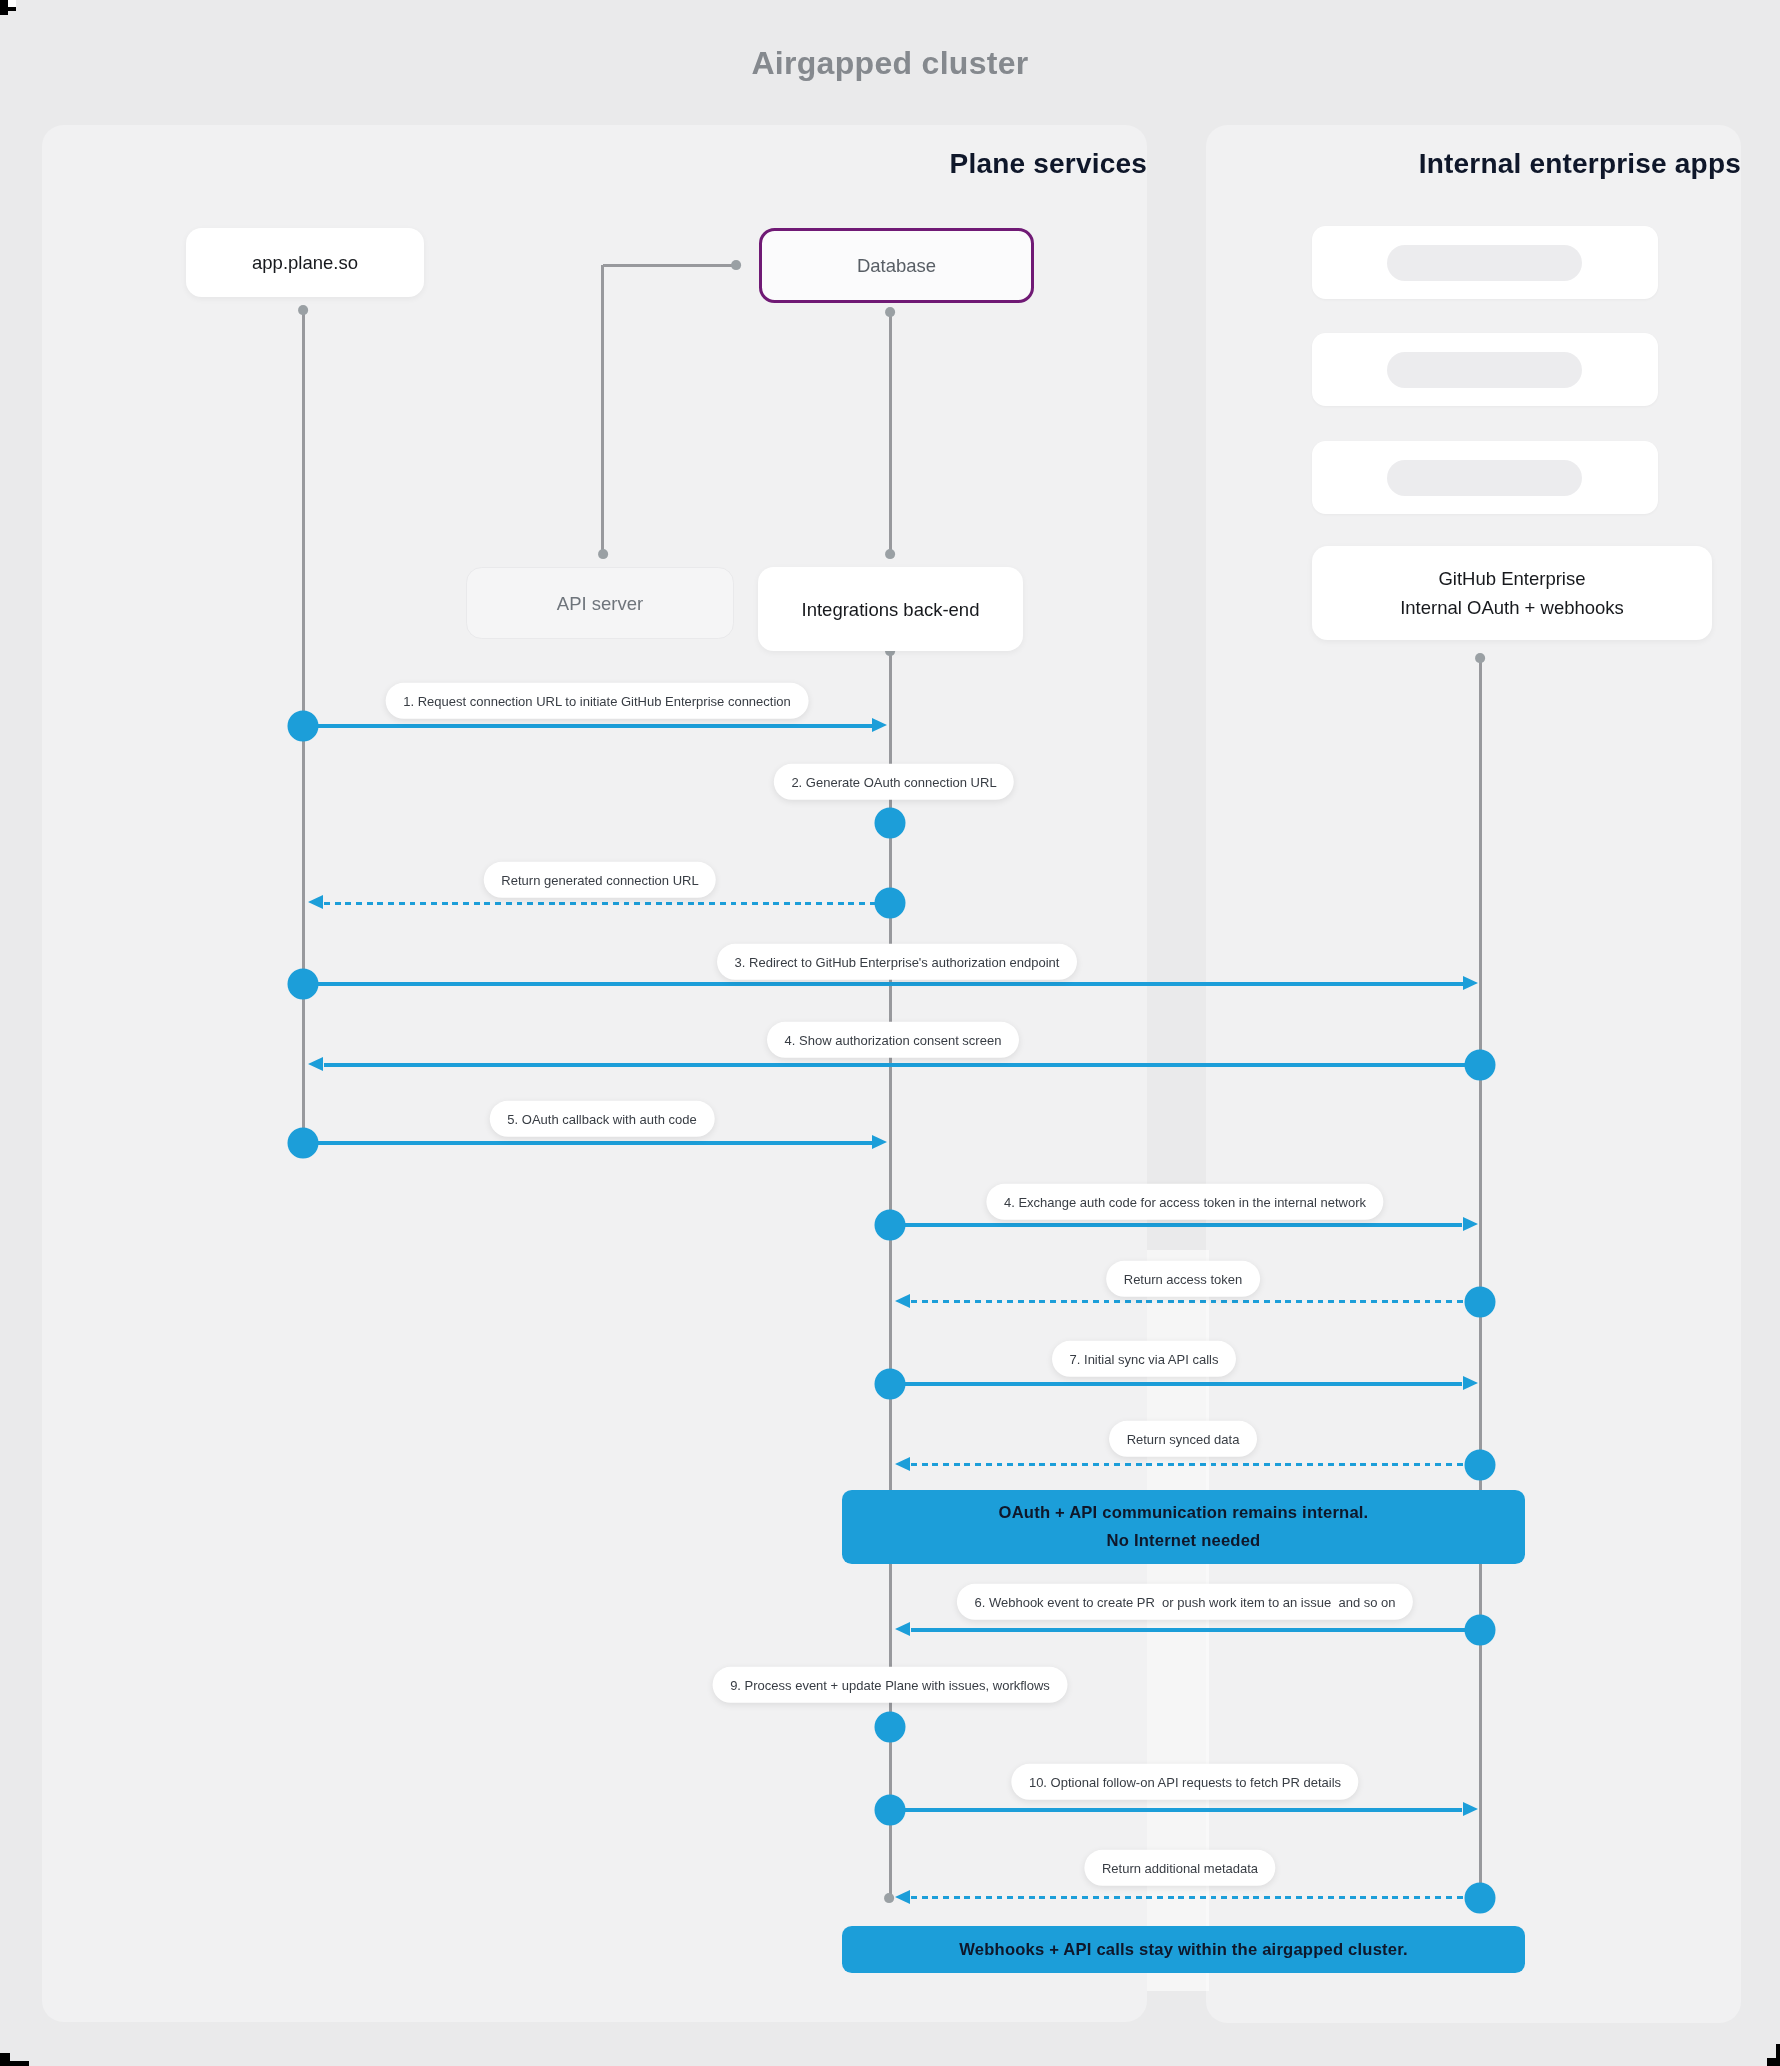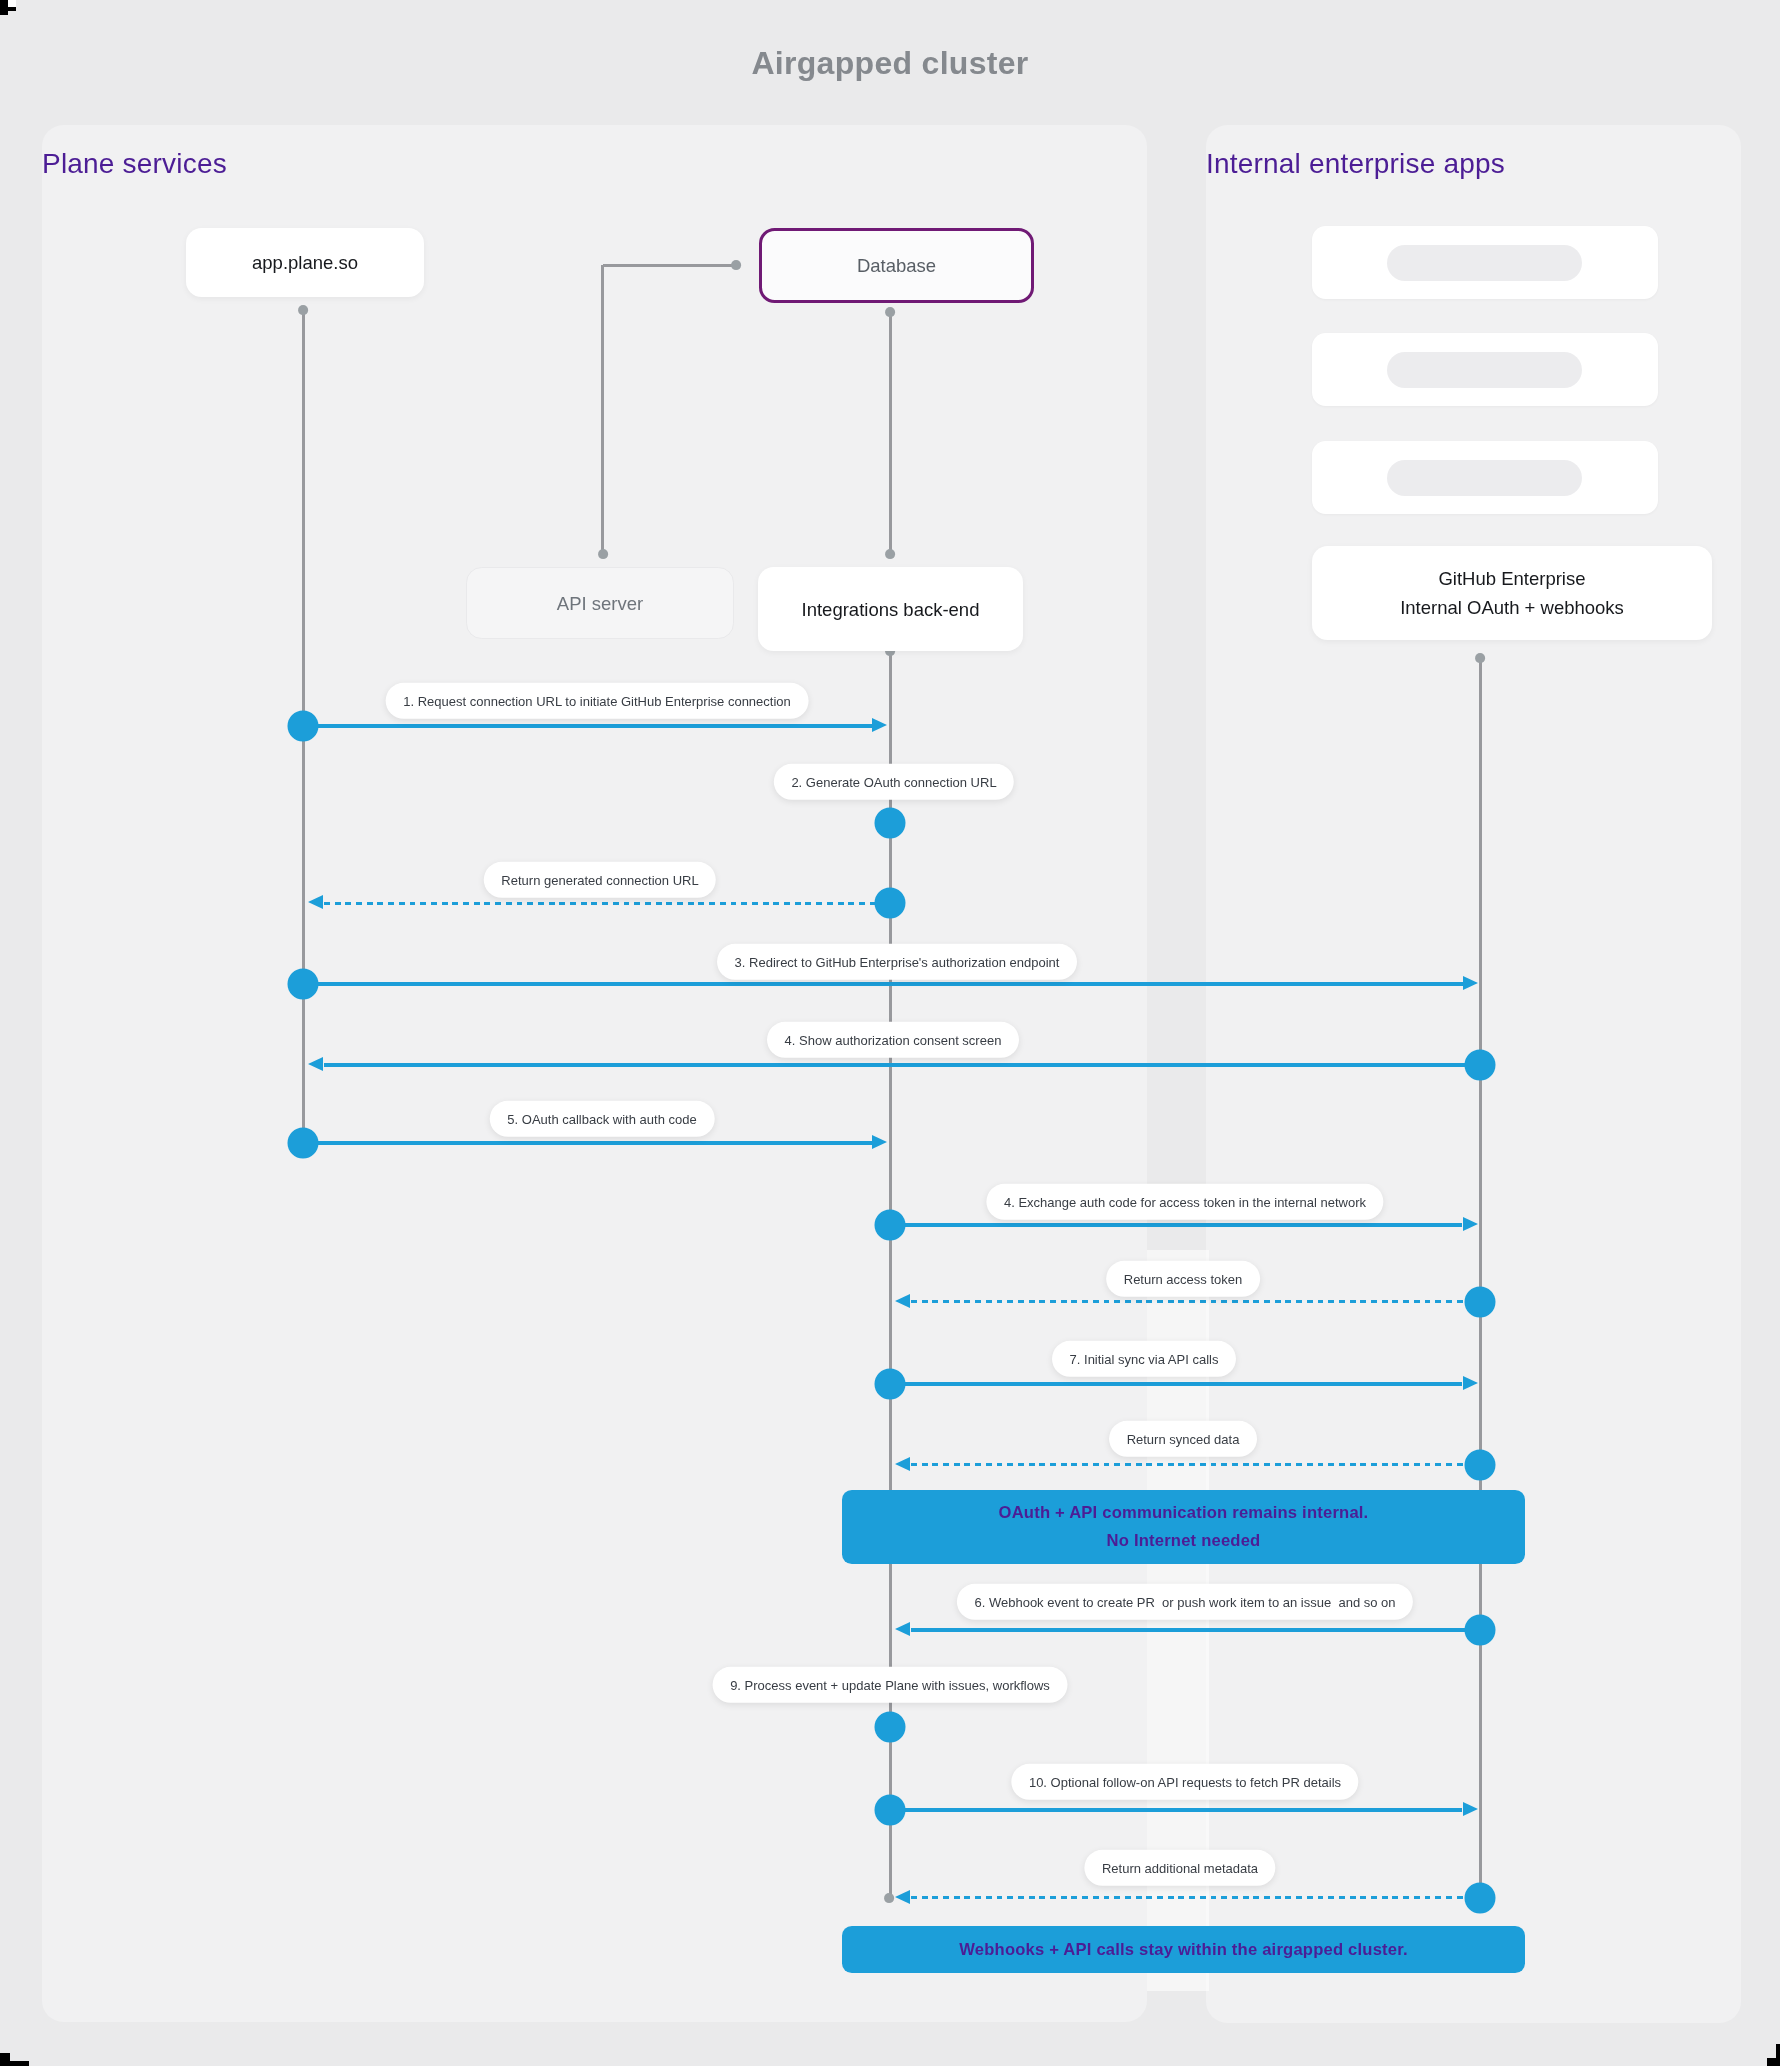--- a/index.html
+++ b/index.html
@@ -4,22 +4,22 @@
 <style>
   :root { --blue: #1C9ED9; }
   html,body { margin:0; padding:0; }
   .stage {
     position:relative; width:1781px; height:2067px;
     background:#eaeaeb; overflow:hidden;
     font-family:"Liberation Sans", sans-serif;
   }
   .panel { position:absolute; background:#f1f1f2; border-radius:21.5px; z-index:1; }
   .panel-header {
-    position:absolute; text-align:left; font-size:28px; font-weight:400;
-    color:#4c1d95; z-index:2; letter-spacing:0.2px;
+    position:absolute; text-align:right; font-size:28px; font-weight:700;
+    color:#0f172a; z-index:2; letter-spacing:0.2px;
   }
   .page-title {
     position:absolute; left:890px; top:45px; transform:translateX(-50%);
     font-size:32px; font-weight:600; color:#85898e; white-space:pre; z-index:2;
     letter-spacing:0.3px;
   }
   .band { position:absolute; background:rgba(255,255,255,0.55); z-index:2; }
   .lifeline { position:absolute; width:2.9px; background:#98999d; z-index:3; }
   .hline { position:absolute; height:2.9px; background:#98999d; z-index:3; }
   .gdot {
@@ -54,21 +54,21 @@
   }
   .ah { position:absolute; width:0; height:0; border-top:7.8px solid transparent;
         border-bottom:7.8px solid transparent; z-index:5; }
   .ah.r { border-left:15.6px solid var(--blue); }
   .ah.l { border-right:15.6px solid var(--blue); }
   .bdot {
     position:absolute; width:31px; height:31px; border-radius:50%;
     background:var(--blue); transform:translate(-50%,-50%); z-index:5;
   }
   .banner {
-    position:absolute; background:var(--blue); border-radius:9.8px; color:#4c1d95;
+    position:absolute; background:var(--blue); border-radius:9.8px; color:#0f172a;
     font-weight:600; font-size:16.6px; display:flex; flex-direction:column;
     align-items:center; justify-content:center; z-index:7; line-height:28px;
     text-align:center; letter-spacing:0.2px;
   }
   .mark { position:absolute; z-index:9; }
 </style>
 </head>
 <body>
 
 <div class="stage">

